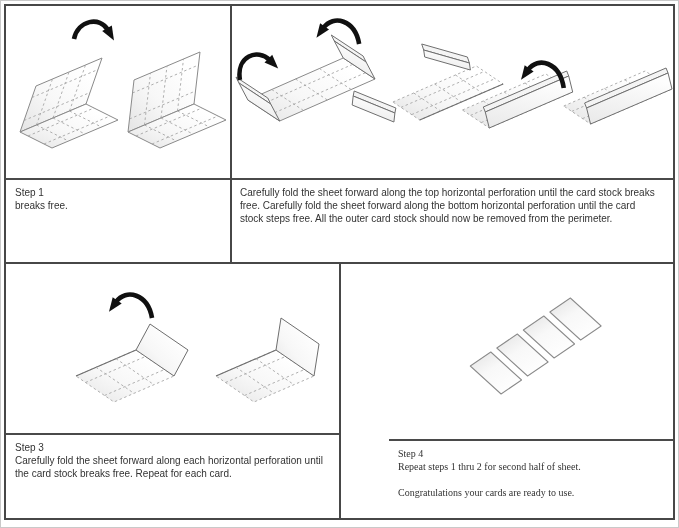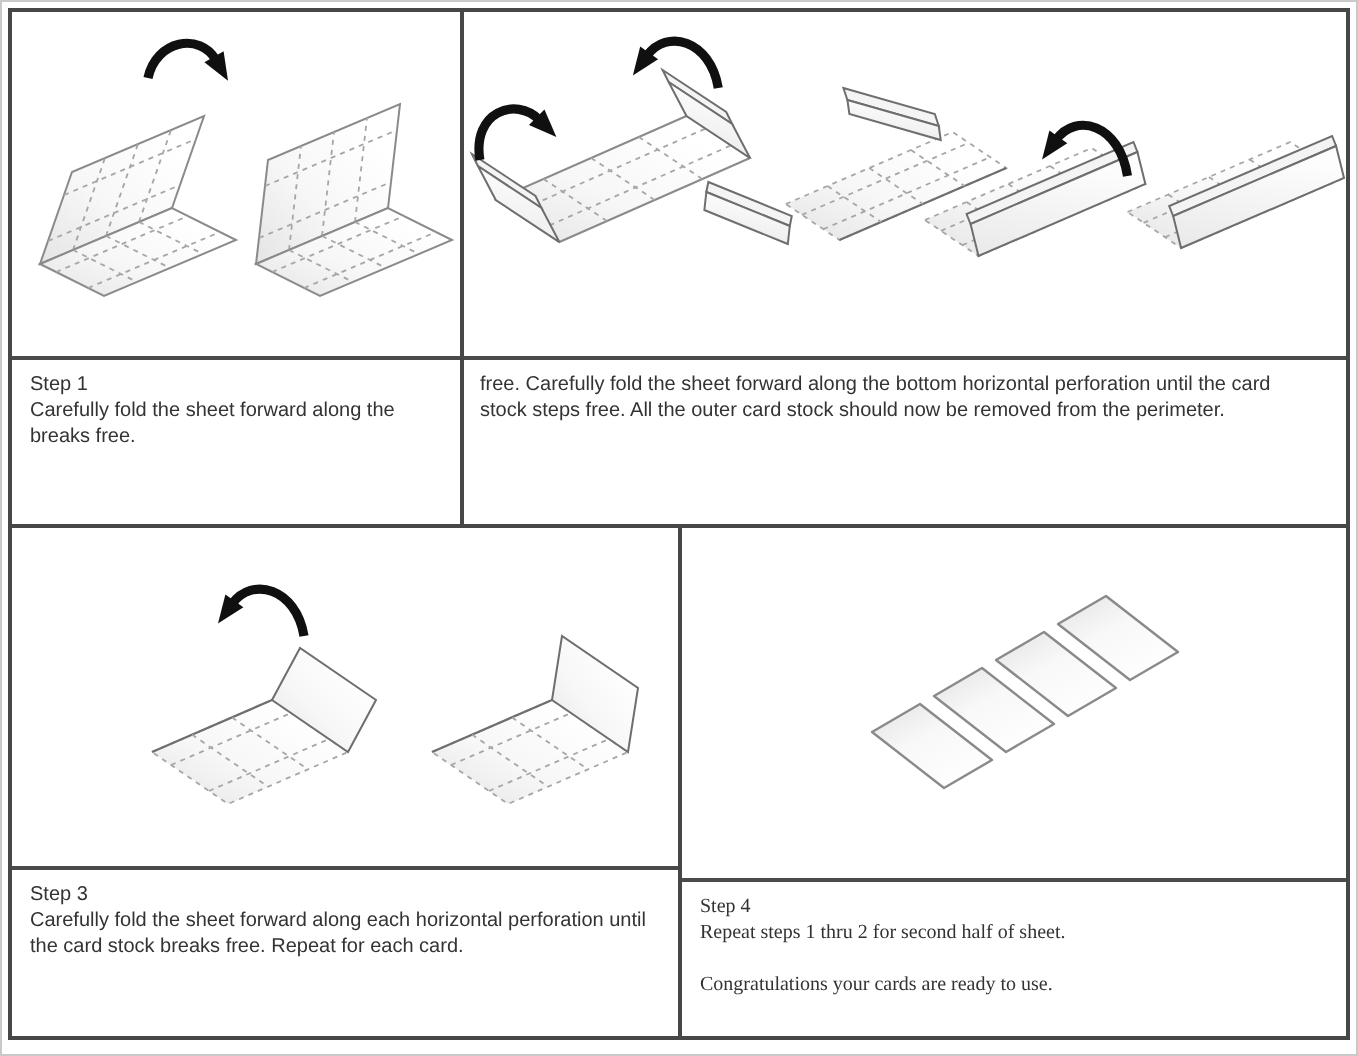--- a/index.html
+++ b/index.html
@@ -1,21 +1,21 @@
 <!DOCTYPE html>
 <html><head>
 <meta charset="utf-8">
 <style>
   html,body{margin:0;padding:0;background:#ffffff;}
   .page{position:relative;width:679px;height:528px;background:#ffffff;border:1px solid #c9c9c9;box-sizing:border-box;
         font-family:"Liberation Sans",sans-serif;color:#333333;}
   .frame{position:absolute;left:3px;top:3px;width:667px;height:512px;border:2px solid #474747;display:flex;flex-direction:column;}
   .row{display:flex;}
   .row-top{height:256px;border-bottom:2px solid #474747;}
-  .row-bottom{flex:1;}
+  .row-bottom{flex:1;gap:48px;}
   .cell{display:flex;flex-direction:column;overflow:hidden;}
   .cell-1{width:224px;border-right:2px solid #474747;}
   .cell-2{flex:1;}
   .cell-3{width:333px;border-right:2px solid #474747;}
   .cell-4{flex:1;}
   .illus{flex:0 0 auto;display:block;}
   .caption{flex:1;border-top:2px solid #4a4a4a;font-size:10px;line-height:13px;}
   .cap-1{padding:6px 2px 0 9px;}
   .cap-2{padding:6px 6px 0 8px;}
   .cap-3{padding:6px 6px 0 9px;}
@@ -78,21 +78,20 @@
             <polygon class="face" fill="url(#g1)" points="0,0 66,-28 98,-12 32,16"></polygon>
             <line class="perf" x1="16.5" y1="-7" x2="48.5" y2="9"></line>
             <line class="perf" x1="33" y1="-14" x2="65" y2="2"></line>
             <line class="perf" x1="49.5" y1="-21" x2="81.5" y2="-5"></line>
             <line class="perf" x1="8" y1="4" x2="74" y2="-24"></line>
             <line class="perf" x1="24" y1="12" x2="90" y2="-16"></line>
           </g>
         </svg>
         <div class="caption cap-1">
           <div class="step-title">Step 1</div>
-          <div class="step-line">Carefully fold the sheet forward along the</div>
           <div class="step-line">breaks free.</div>
         </div>
       </div>
 
       <div class="cell cell-2">
         <svg class="illus" width="100%" height="172" viewBox="0 0 444 172" preserveAspectRatio="none">
           <defs>
             <linearGradient id="g2" x1="0" y1="1" x2="1" y2="0">
               <stop offset="0" stop-color="#e4e4e4"></stop>
                 <stop offset="0.4" stop-color="#f7f7f7"></stop>
@@ -163,20 +162,21 @@
             <line class="perf" x1="20.5" y1="-8.75" x2="47.5" y2="9.25"></line>
             <line class="perf" x1="41" y1="-17.5" x2="68" y2="0.5"></line>
             <line class="perf" x1="61.5" y1="-26.25" x2="88.5" y2="-8.25"></line>
             <line class="perf" x1="8.1" y1="5.4" x2="90.1" y2="-29.6"></line>
             <line class="perf" x1="18.9" y1="12.6" x2="100.9" y2="-22.4"></line>
             <polygon class="strip" fill="#f4f4f4" points="23,2 105,-33 103,-38 21,-3"></polygon>
             <polygon class="strip" fill="url(#g2s)" points="27,18 109,-17 105,-33 23,2"></polygon>
           </g>
         </svg>
         <div class="caption cap-2">
+          <div class="step-line">Carefully fold the sheet forward along the top horizontal perforation until the card stock breaks</div>
           <div class="step-line">free. Carefully fold the sheet forward along the bottom horizontal perforation until the card</div>
           <div class="step-line">stock steps free. All the outer card stock should now be removed from the perimeter.</div>
         </div>
       </div>
     </div>
 
     <div class="row row-bottom">
 
       <div class="cell cell-3">
         <svg class="illus" width="100%" height="169" viewBox="0 0 333 169" preserveAspectRatio="none">

